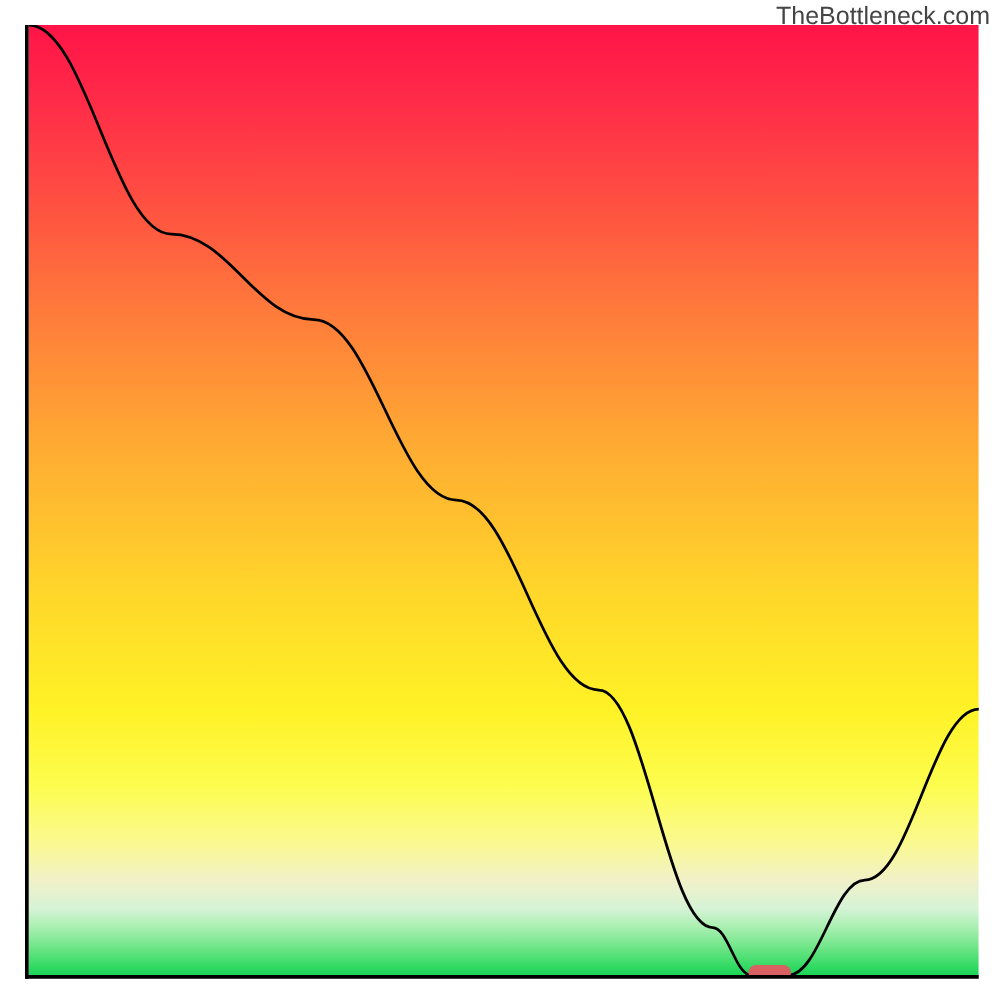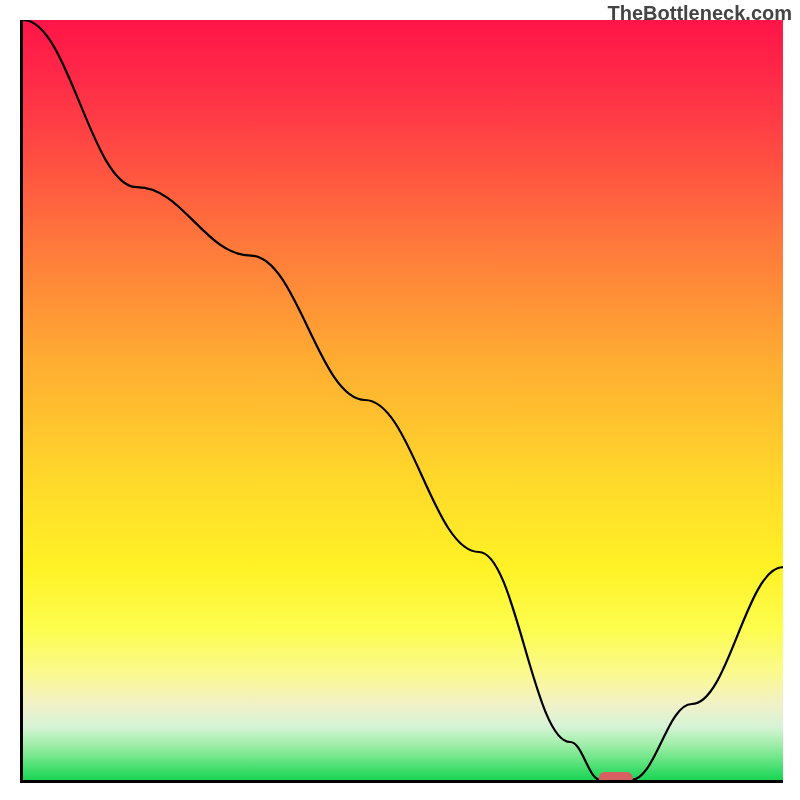--- a/index.html
+++ b/index.html
@@ -10,21 +10,21 @@
     background: #ffffff;
     font-family: Arial, Helvetica, sans-serif;
     position: relative;
   }
   .watermark {
     position: absolute;
     top: 2px;
     right: 8px;
     color: #444;
     font-size: 20px;
-    font-weight: bold;
+    font-weight: normal;
   }
   .plot-area {
     position: absolute;
     left: 20px;
     top: 20px;
     width: 760px;
     height: 760px;
     border-left: 3px solid #000;
     border-bottom: 3px solid #000;
     overflow: hidden;

